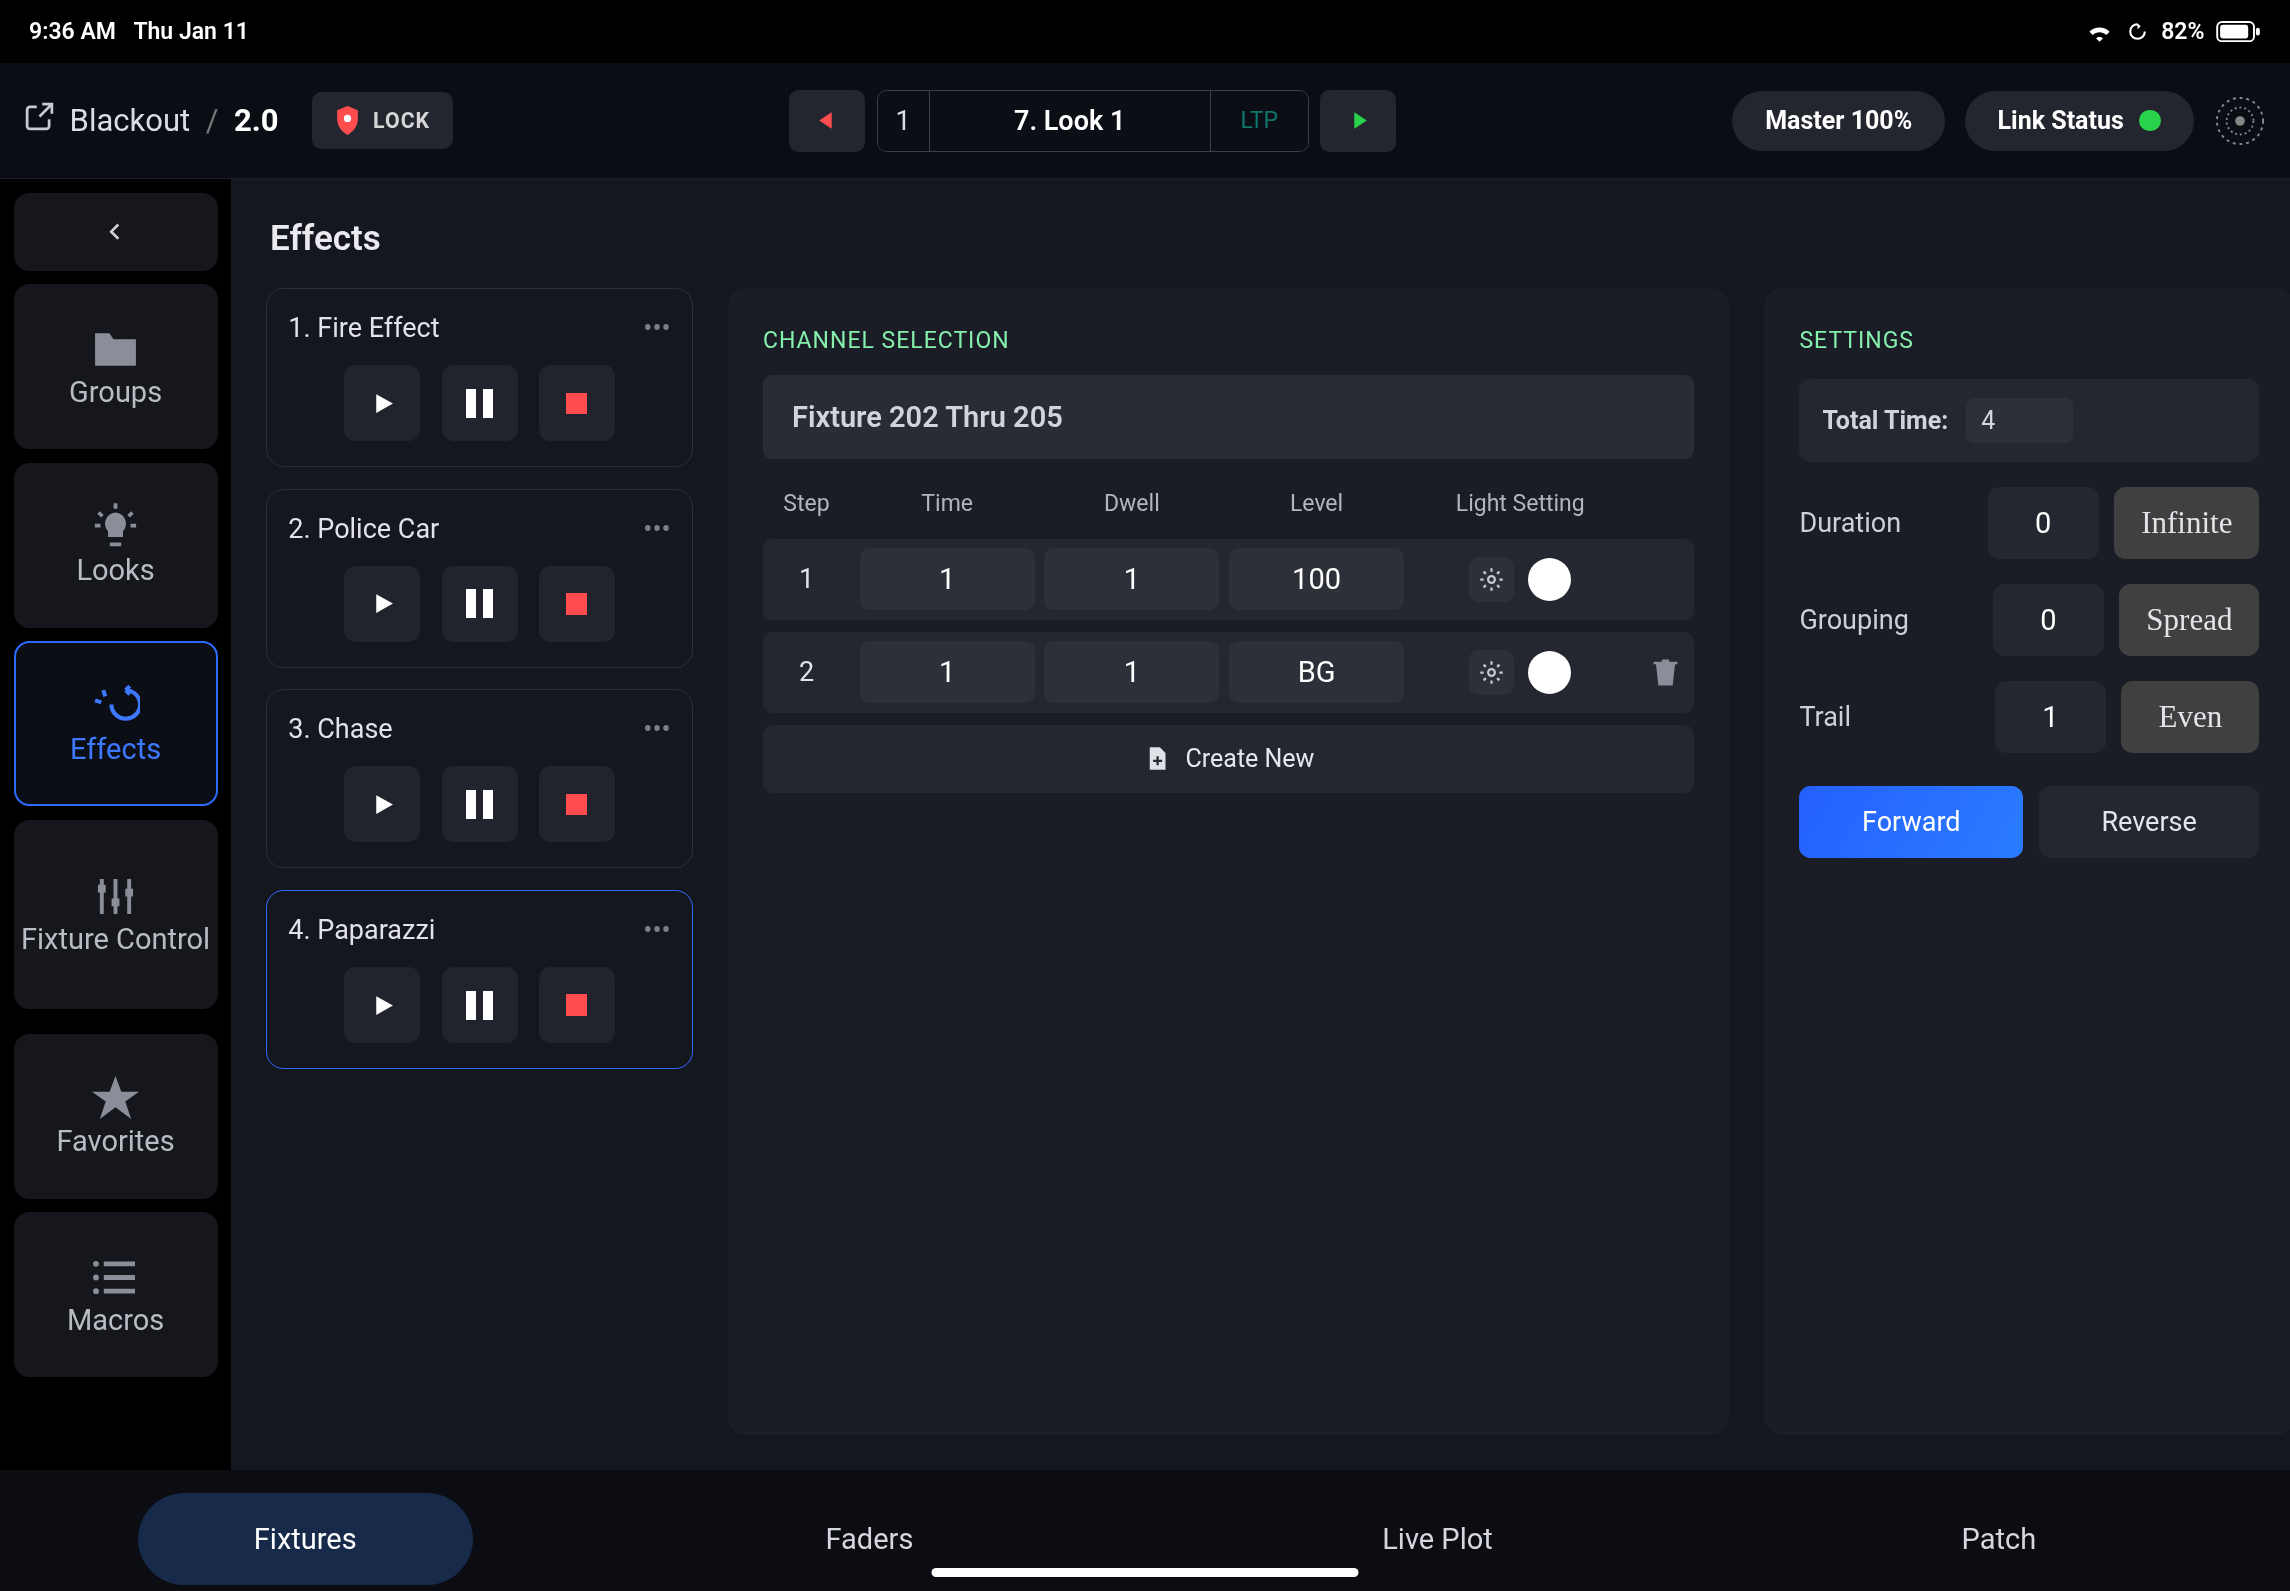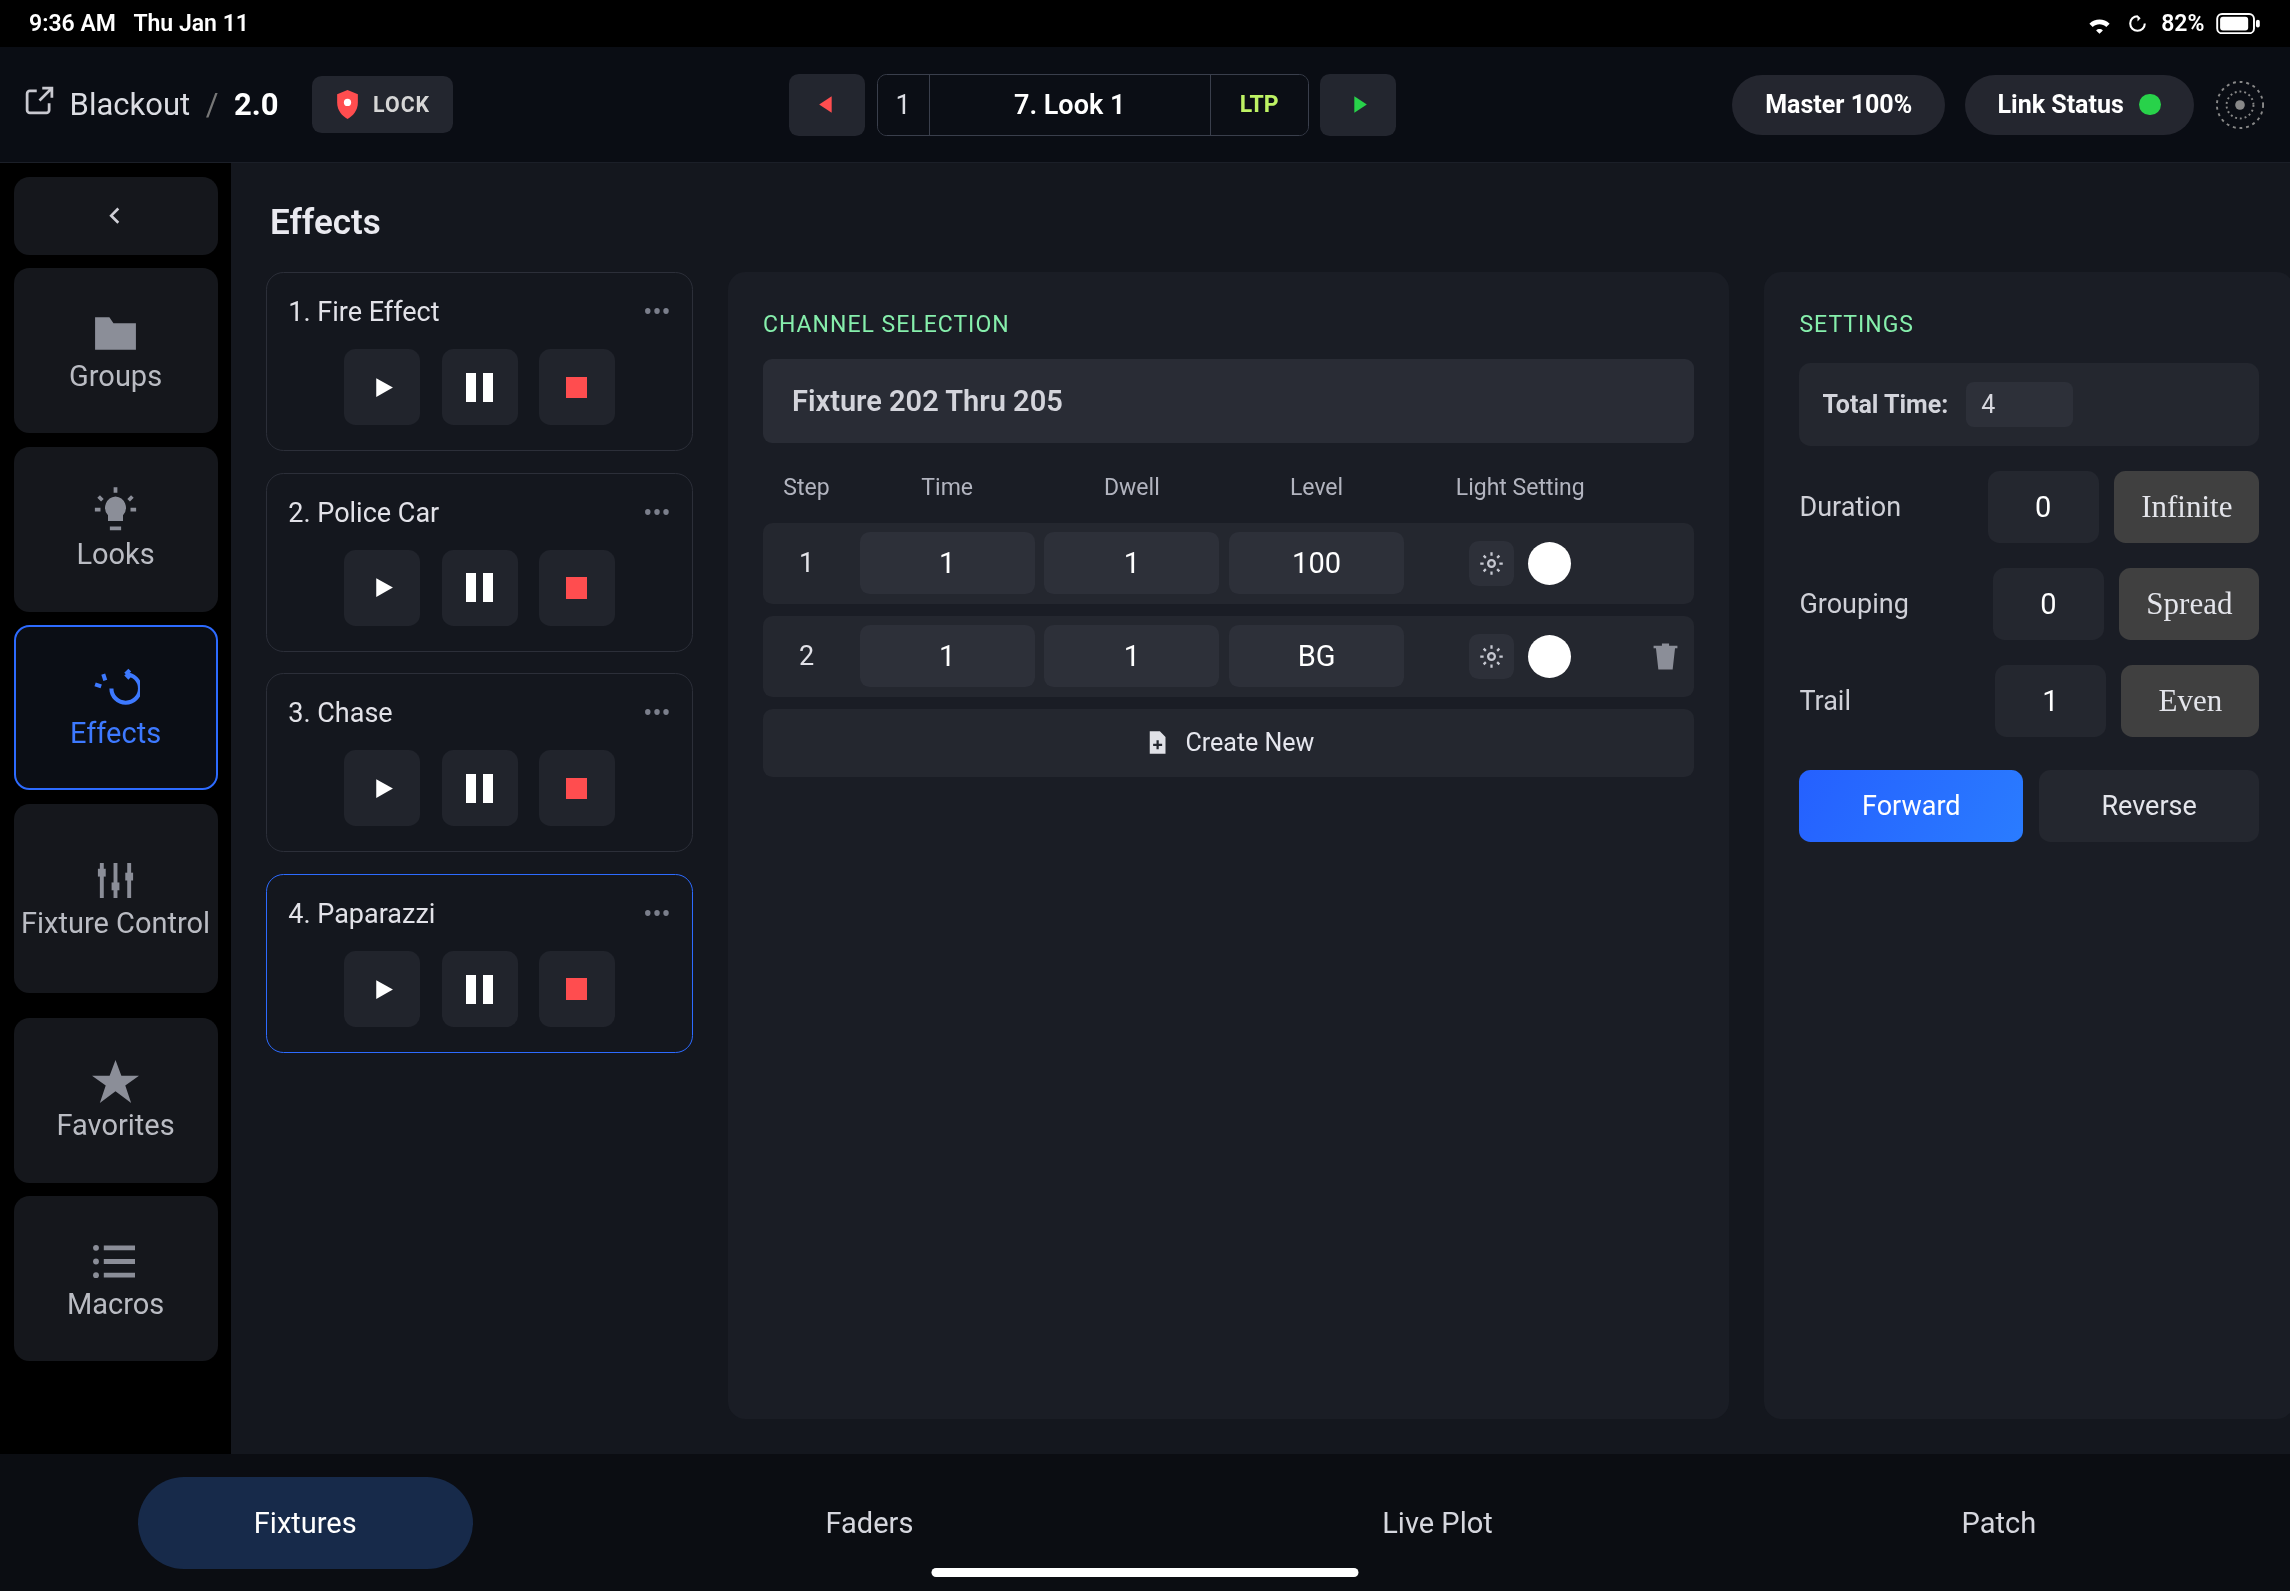--- a/index.html
+++ b/index.html
@@ -1,38 +1,38 @@
 <!DOCTYPE html>
 <html><head>
 <meta charset="utf-8">
 <style>
   * { box-sizing: border-box; margin: 0; padding: 0; }
   html, body { width: 100%; height: 100%; background: #000; color: #dcdde3; font-family: -apple-system, BlinkMacSystemFont, "Segoe UI", Roboto, sans-serif; }
   body { width: 2290px; height: 1591px; transform-origin: top left; overflow: hidden; position: relative; }
 
   
-  .status-bar { height: 47px; background: #000; display: flex; align-items: center; justify-content: space-between; padding: 0 29px; font-size: 23px; font-weight: 600; color: #fff; }
+  .status-bar { height: 63px; background: #000; display: flex; align-items: center; justify-content: space-between; padding: 0 29px; font-size: 23px; font-weight: 600; color: #fff; }
   .status-left { display: flex; gap: 17.5px; }
   .status-right { display: flex; align-items: center; gap: 11.6px; }
   .wifi, .orient, .battery-ico { display: inline-flex; align-items: center; }
 
   
   .top-bar { height: 116px; background: #0a0d14; border-bottom: 1px solid #1b1f28; display: flex; align-items: center; padding: 0 23px; gap: 15.5px; }
   .app-title { display: flex; align-items: center; gap: 13.6px; font-size: 31px; color: #dcdde3; font-weight: 400; }
   .app-title .slash { margin: 0 1.9px; color: #777; }
   .app-version { font-weight: 700; color: #fff; }
   .lock-btn { margin-left: 17.5px; background: #23262f; border-radius: 9.7px; padding: 13.6px 23px; display: flex; align-items: center; gap: 13.6px; color: #d6d6d6; font-weight: 700; font-size: 21.3px; letter-spacing: 1px; }
   .shield { width: 25px; height: 29px; }
   .center-group { flex: 1; display: flex; justify-content: center; align-items: center; gap: 11.6px; }
   .nav-btn { width: 76px; height: 62px; border-radius: 9.7px; background: #23262f; display: flex; align-items: center; justify-content: center; }
   .nav-btn.prev svg, .nav-btn.next svg { width: 25px; height: 25px; }
   .look-group { display: flex; border-radius: 9.7px; overflow: hidden; border: 1px solid #3a3f4c; height: 62px; }
   .look-num { width: 52px; display: flex; align-items: center; justify-content: center; background: #0b0e15; font-size: 27px; border-right: 1px solid #3a3f4c; }
   .look-name { width: 281px; display: flex; align-items: center; justify-content: center; background: #0b0e15; font-size: 27px; font-weight: 600; color: #fff; border-right: 1px solid #3a3f4c; }
-  .look-mode { width: 97px; display: flex; align-items: center; justify-content: center; background: #0b0e15; font-size: 23px; color: #bef264; font-weight: bold; }
+  .look-mode { width: 97px; display: flex; align-items: center; justify-content: center; background: #0b0e15; font-size: 23px; color: #0f766e; }
   .right-group { display: flex; align-items: center; gap: 19.4px; }
   .pill { background: #24262f; border-radius: 969px; padding: 15.5px 33px; font-size: 25px; font-weight: 700; color: #fff; display: flex; align-items: center; gap: 15.5px; }
   .status-dot { width: 21.3px; height: 21.3px; border-radius: 50%; background: #28d24a; }
   .logo-circle { width: 54px; height: 54px; border-radius: 50%; display: flex; align-items: center; justify-content: center; }
 
   
   .workspace { display: flex; height: 1291px; }
   .sidebar { width: 231px; padding: 13.6px 13.6px; display: flex; flex-direction: column; gap: 13.6px; }
   .side-back { width: 204px; height: 78px; background: #15171c; border-radius: 15.5px; display: flex; align-items: center; justify-content: center; color: #ccc; }
   .side-item { width: 204px; height: 165px; background: #15171c; border-radius: 15.5px; display: flex; flex-direction: column; align-items: center; justify-content: center; gap: 1px; color: #babcc3; font-size: 29px; }

